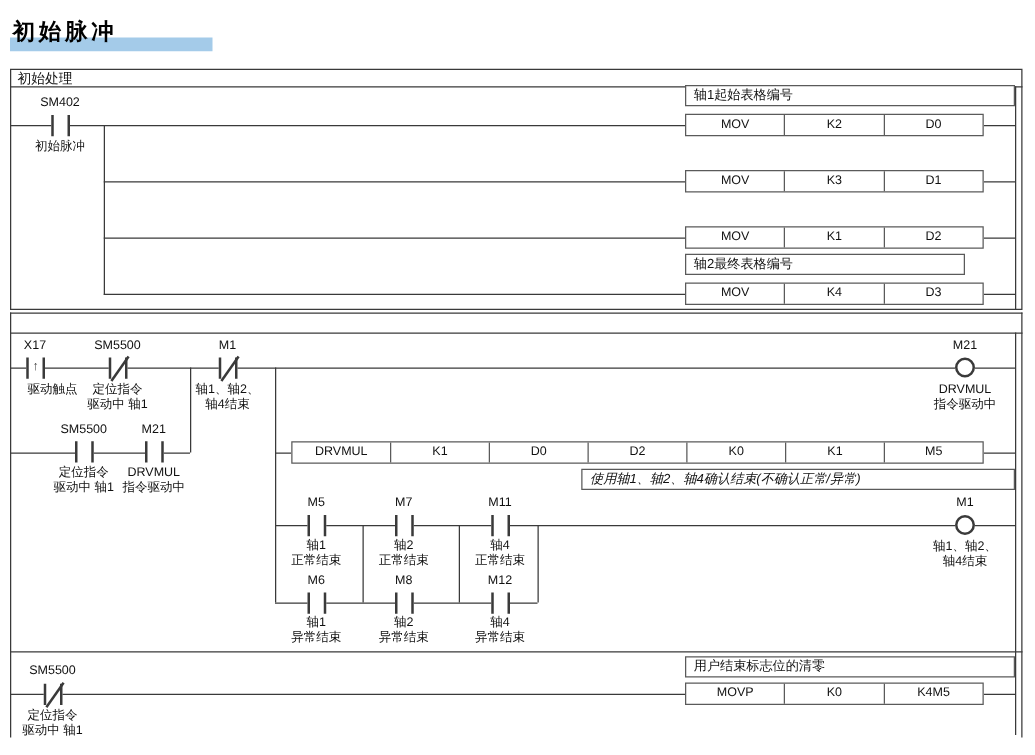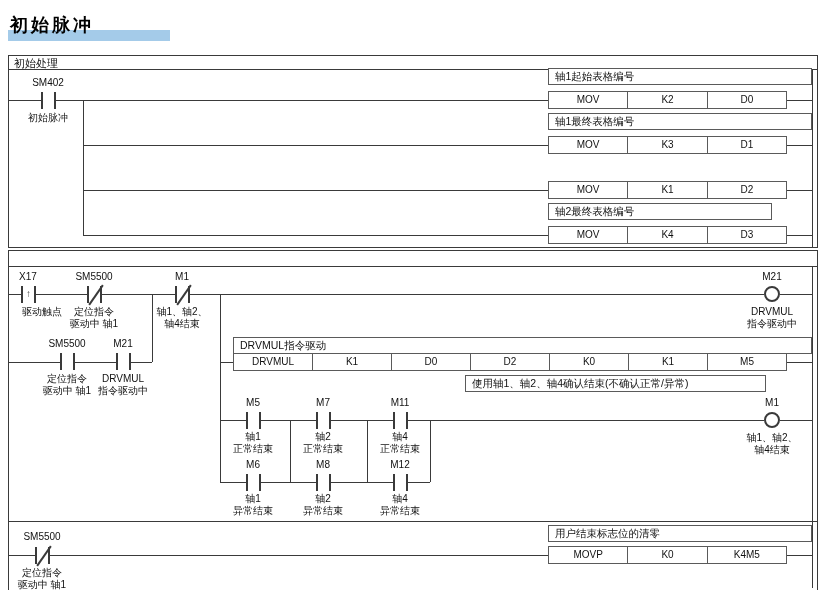--- a/index.html
+++ b/index.html
@@ -70,21 +70,20 @@
   <div class="dev" style="left:18px;top:77px;width:60px;">SM402</div>
   <div class="contact" style="left:41px;top:92px;"></div>
   <div class="lbl" style="left:18px;top:112px;width:60px;">初始脉冲</div>
 
   <div class="cap" style="left:548px;top:68px;width:264px;">轴1起始表格编号</div>
   <div class="ibox" style="left:548px;top:91px;width:239px;">
     <div class="cell">MOV</div>
     <div class="cell">K2</div>
     <div class="cell">D0</div>
   </div>
-  <div class="cap" style="left:548px;top:113px;width:264px;">轴1最终表格编号</div>
   <div class="ibox" style="left:548px;top:136px;width:239px;">
     <div class="cell">MOV</div>
     <div class="cell">K3</div>
     <div class="cell">D1</div>
   </div>
   <div class="ibox" style="left:548px;top:181px;width:239px;">
     <div class="cell">MOV</div>
     <div class="cell">K1</div>
     <div class="cell">D2</div>
   </div>
@@ -133,33 +132,32 @@
   <div class="dev" style="left:37px;top:338px;width:60px;">SM5500</div>
   <div class="contact" style="left:60px;top:353px;"></div>
   <div class="lbl" style="left:35px;top:373px;width:64px;">定位指令
 驱动中 轴1</div>
 
   <div class="dev" style="left:93px;top:338px;width:60px;">M21</div>
   <div class="contact" style="left:116px;top:353px;"></div>
   <div class="lbl" style="left:88px;top:373px;width:70px;">DRVMUL
 指令驱动中</div>
 
-  <div class="cap" style="left:233px;top:337px;width:579px;">DRVMUL指令驱动</div>
   <div class="h" style="left:220px;top:362px;width:13px;"></div>
   <div class="ibox" style="left:233px;top:353px;width:554px;">
     <div class="cell">DRVMUL</div>
     <div class="cell">K1</div>
     <div class="cell">D0</div>
     <div class="cell">D2</div>
     <div class="cell">K0</div>
     <div class="cell">K1</div>
     <div class="cell">M5</div>
   </div>
   <div class="h" style="left:787px;top:362px;width:25px;"></div>
-  <div class="cap" style="left:465px;top:375px;width:301px;">使用轴1、轴2、轴4确认结束(不确认正常/异常)</div>
+  <div class="cap" style="left:465px;top:375px;width:347px;font-style:italic;">使用轴1、轴2、轴4确认结束(不确认正常/异常)</div>
 
   <div class="h" style="left:220px;top:420px;width:544px;"></div>
   <div class="h" style="left:780px;top:420px;width:32px;"></div>
   <div class="h" style="left:220px;top:482px;width:210px;"></div>
   <div class="v" style="left:290px;top:420px;height:62px;"></div>
   <div class="v" style="left:367px;top:420px;height:62px;"></div>
   <div class="v" style="left:430px;top:420px;height:62px;"></div>
 
   <div class="dev" style="left:223px;top:397px;width:60px;">M5</div>
   <div class="contact" style="left:246px;top:412px;"></div>

